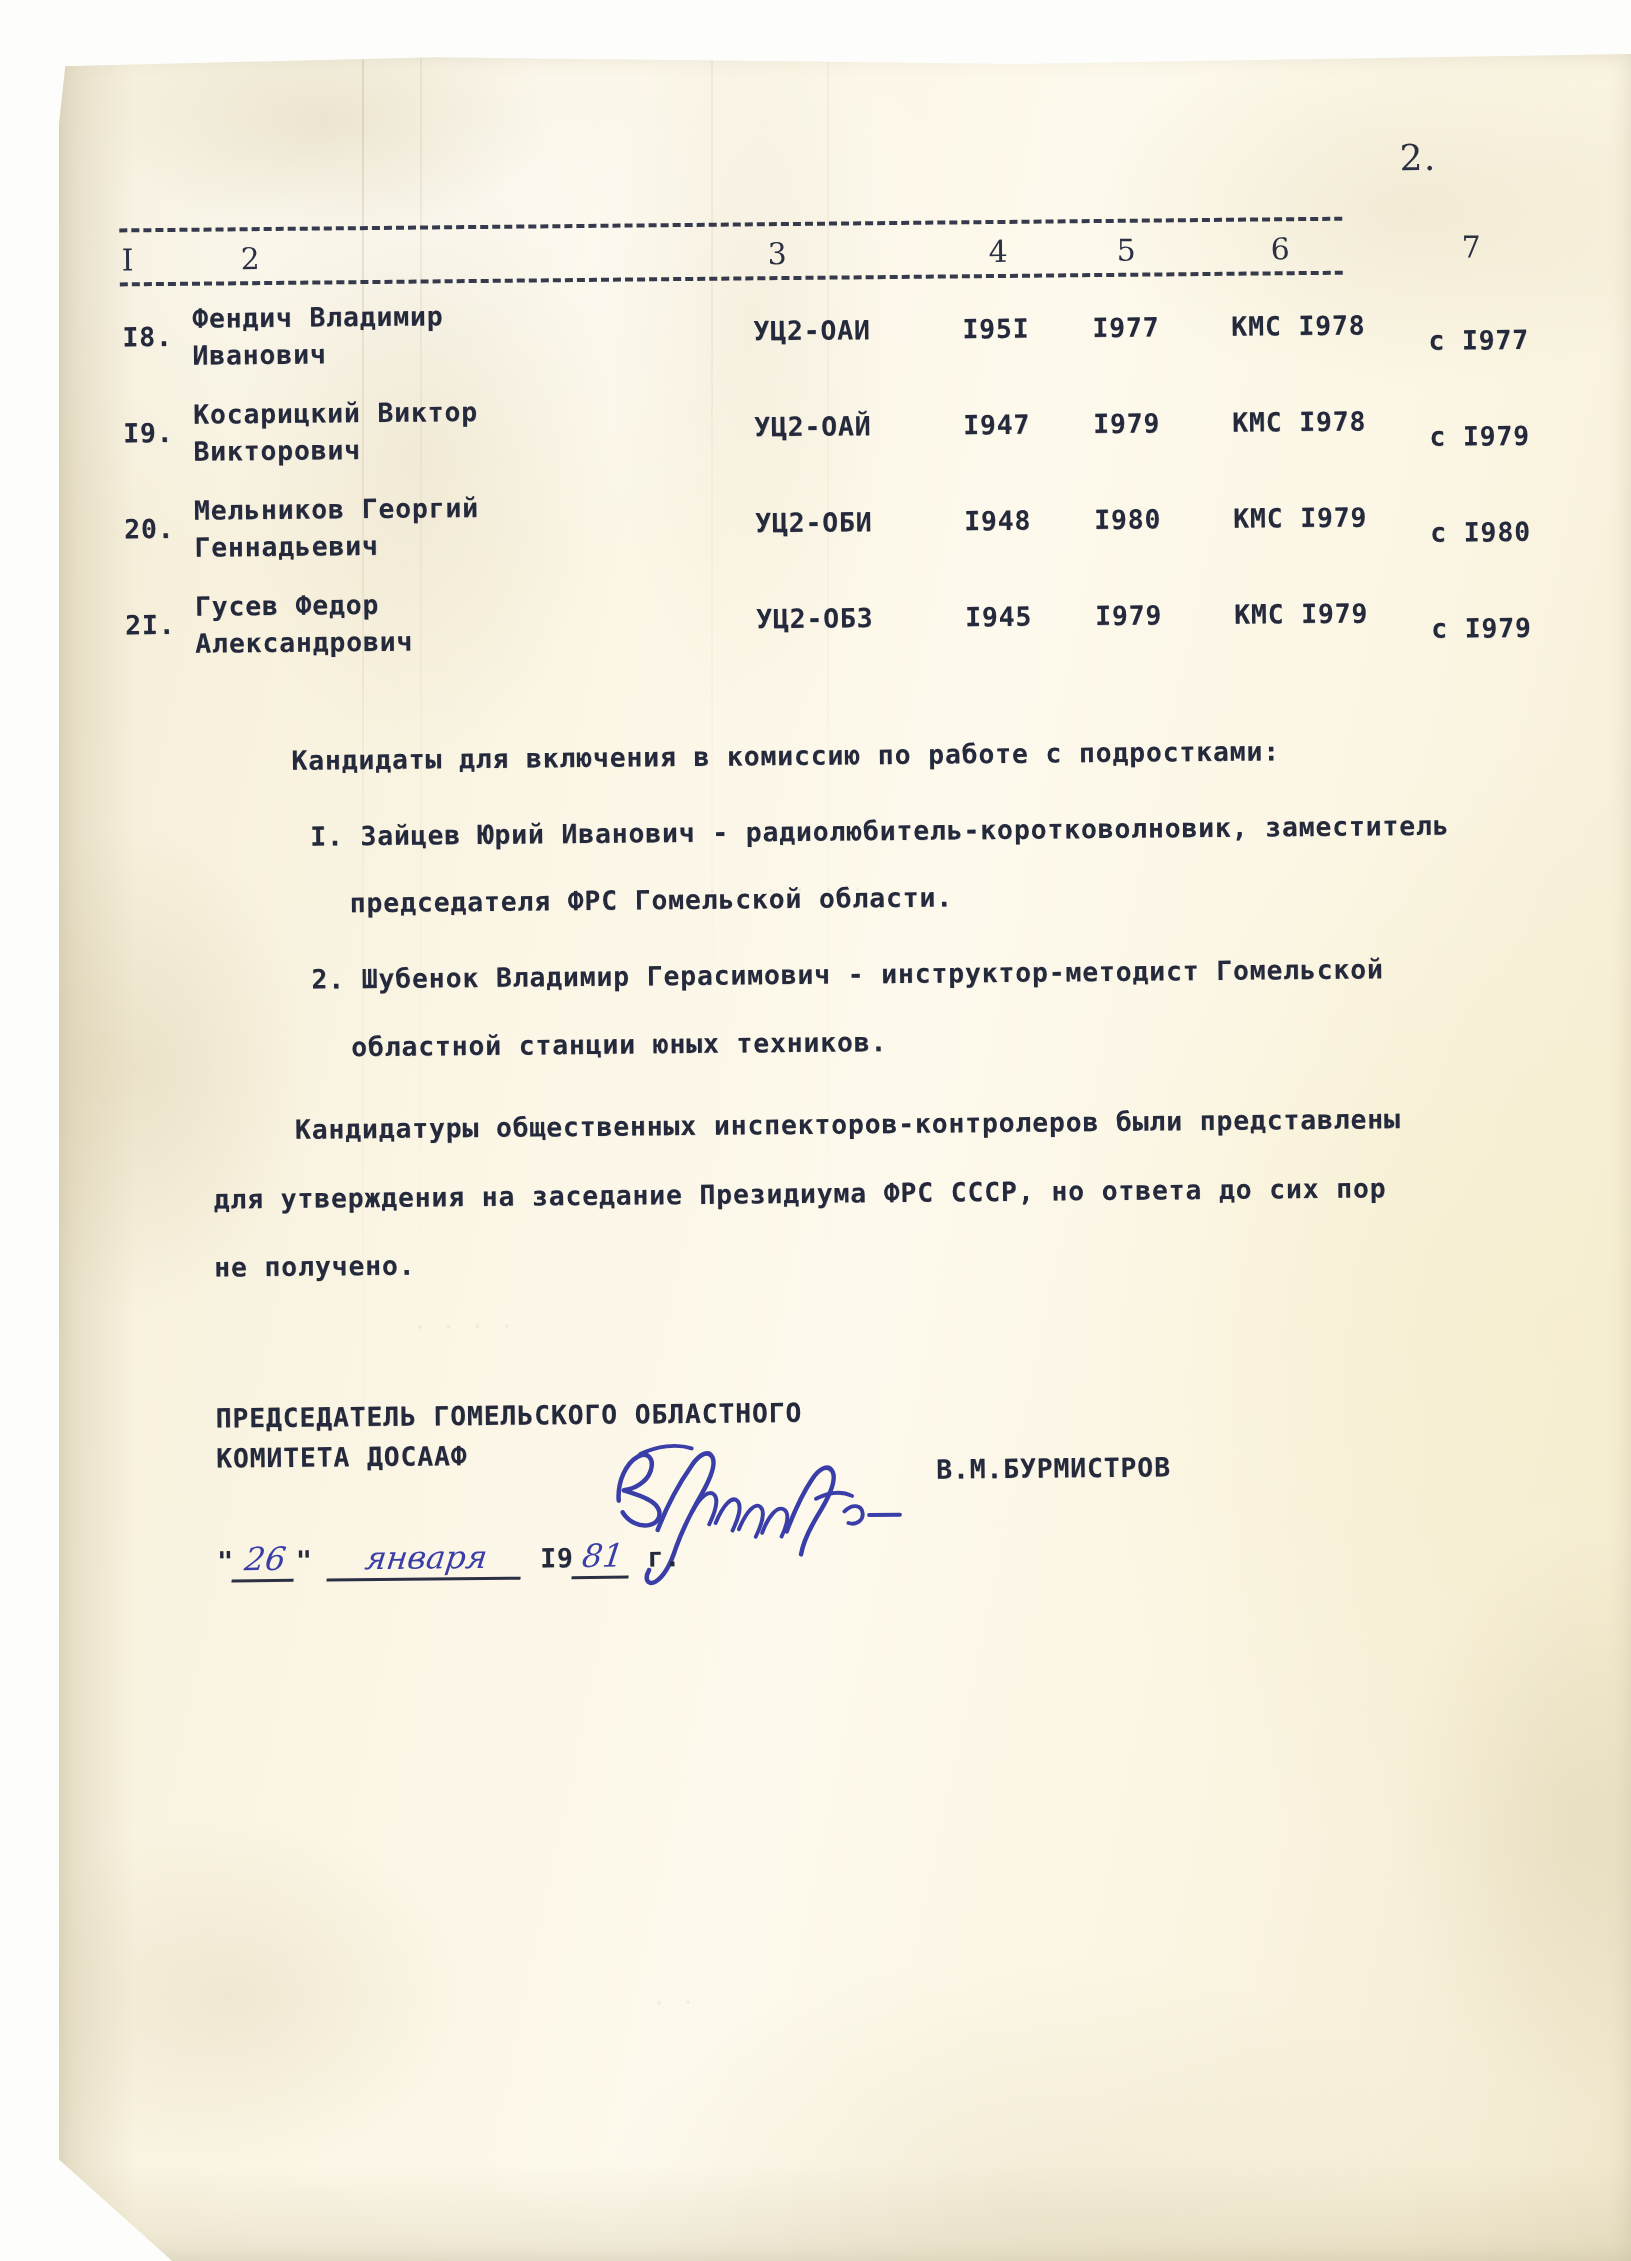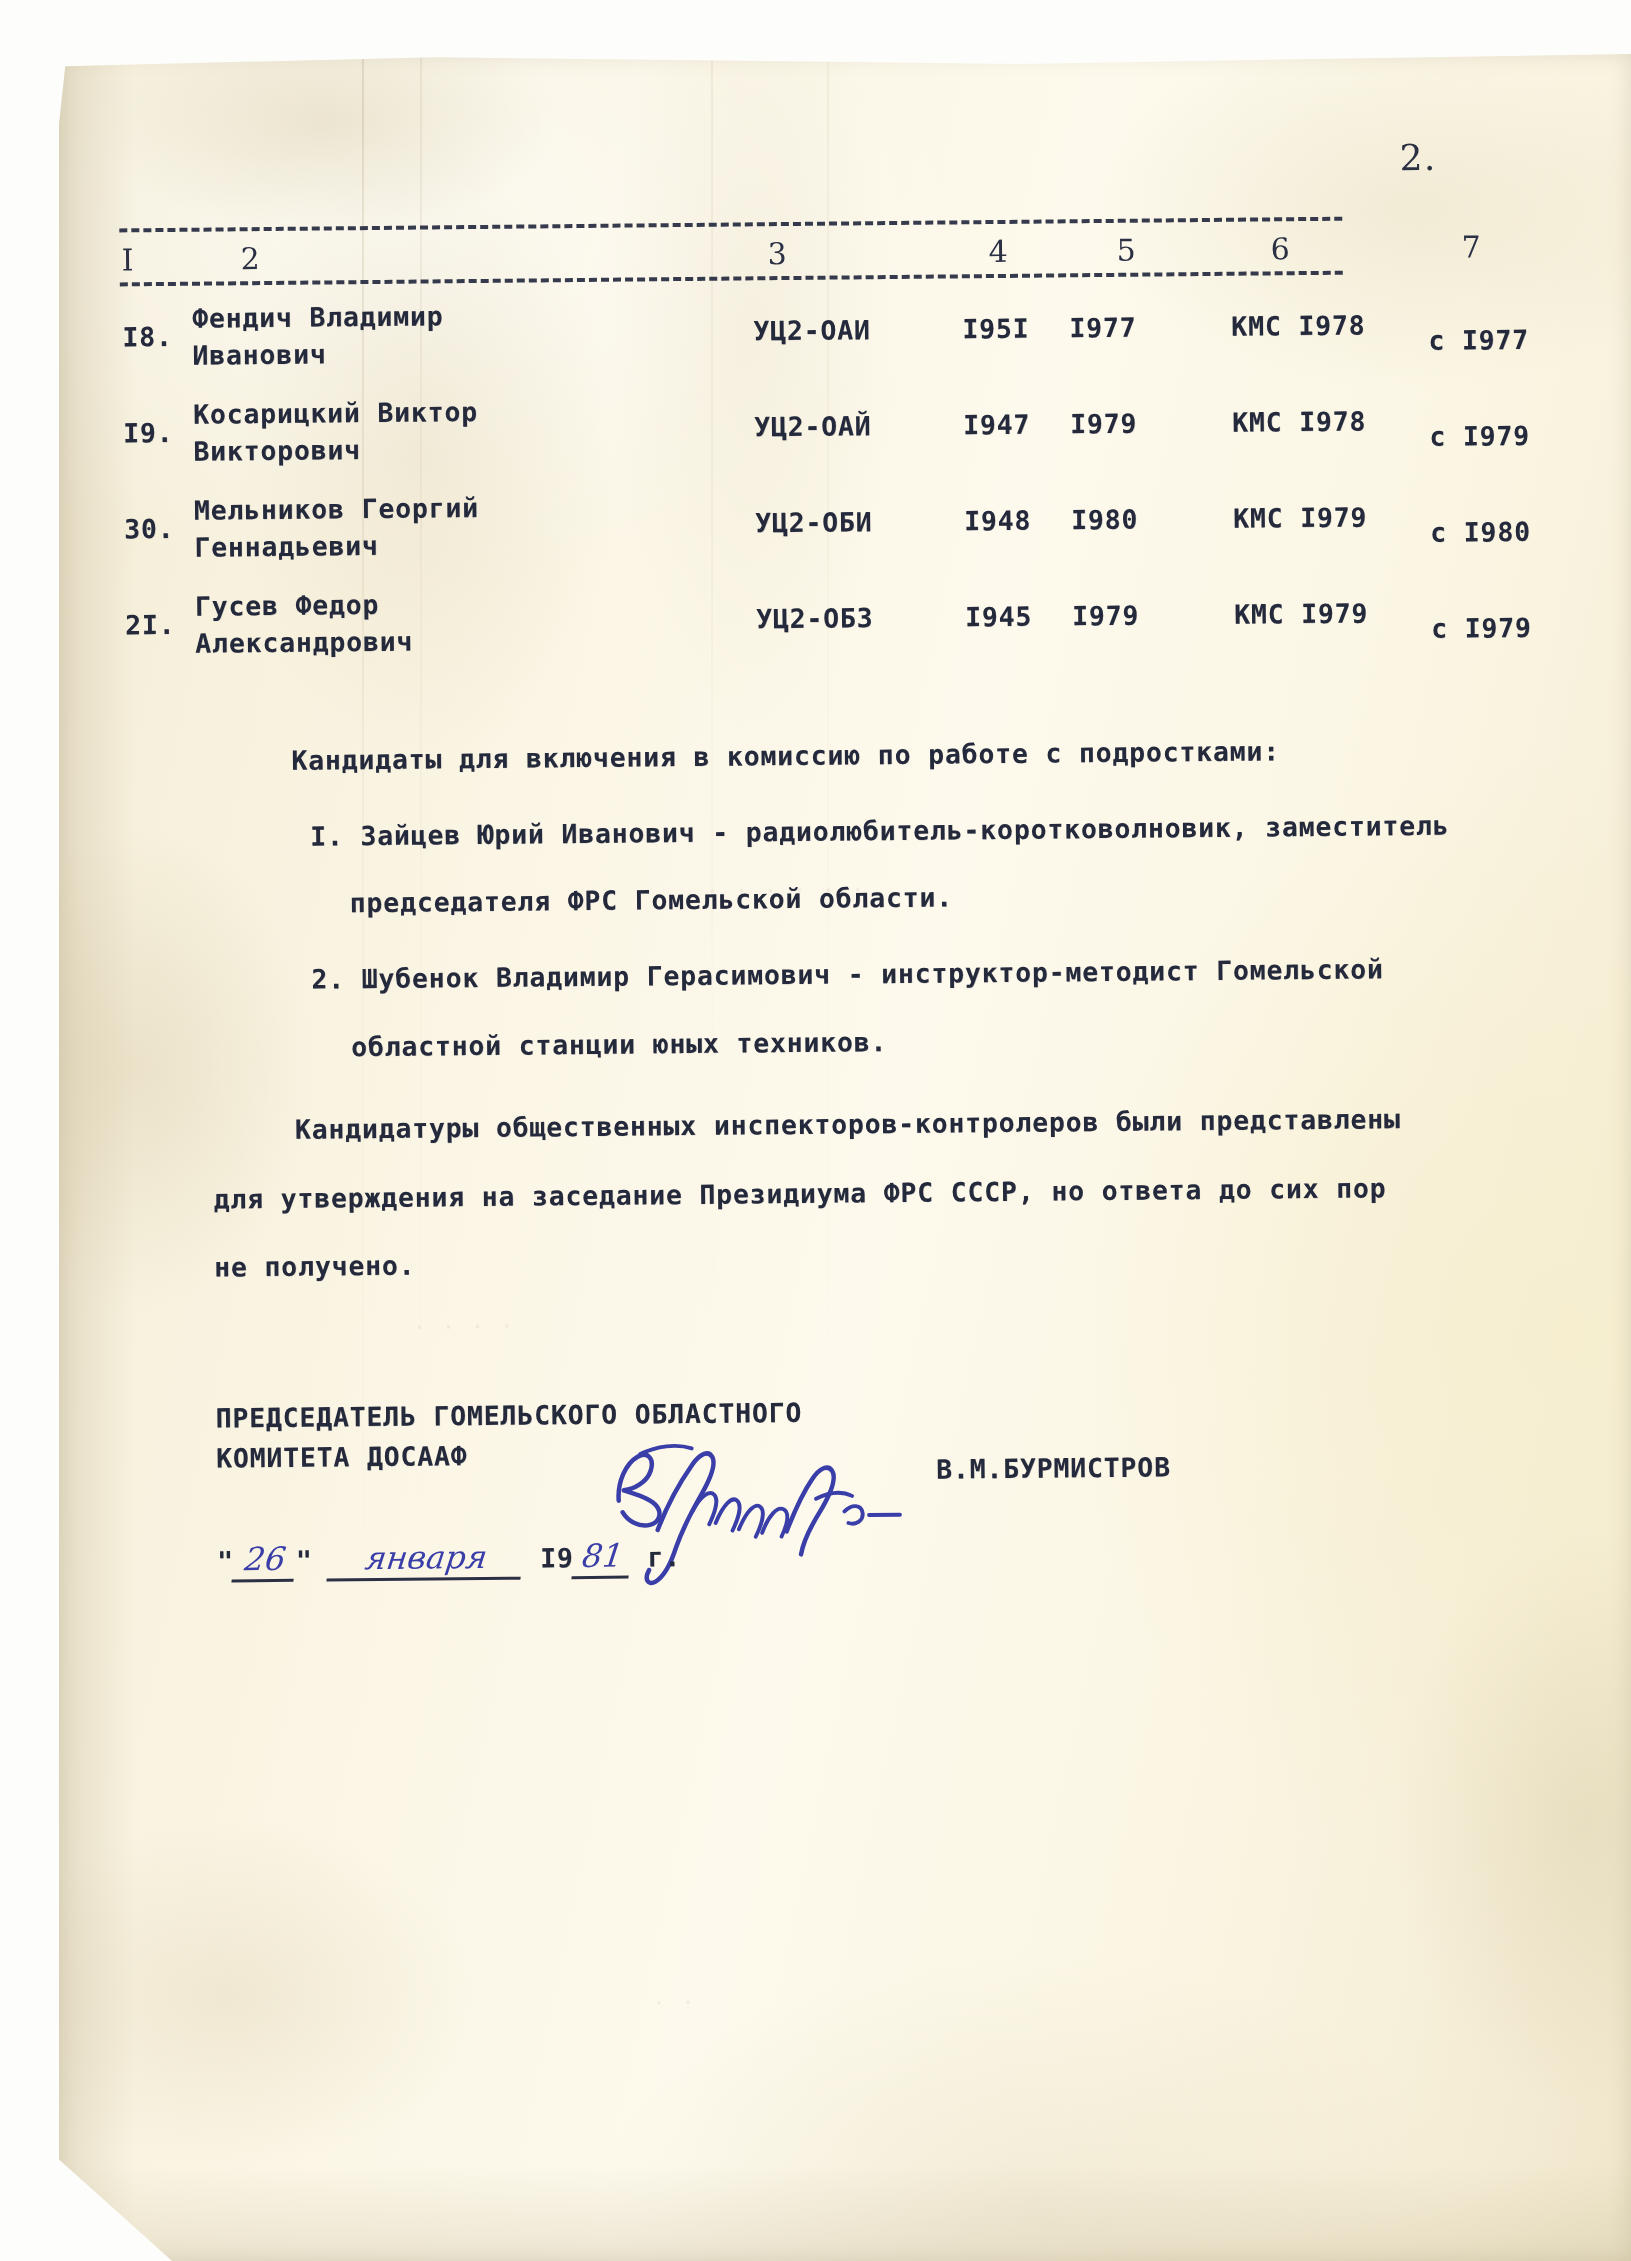--- a/index.html
+++ b/index.html
@@ -160,21 +160,21 @@
   .cell {
     position: absolute;
     font-size: 26.5px;
     line-height: 37px;
     white-space: pre;
   }
   .c-num  { left: 67px;  width: 71px; text-align: left; }
   .c-name { left: 137px;  width: 387px; }
   .c-call { left: 698px; }
   .c-born { left: 907px; text-align: center; }
-  .c-since{ left: 1014px; }
+  .c-since{ left: 1037px; }
   .c-rank { left: 1176px; }
   .c-from { left: 1373px; margin-top: 16px; }
 
   .vcenter { top: 18px; }
 
   
   .para {
     position: absolute;
     font-size: 26.5px;
     line-height: 37px;
@@ -296,21 +296,21 @@
           <div class="cell ink c-num vcenter">I9.</div>
           <div class="cell ink c-name"><span>Косарицкий Виктор</span><br><span>Викторович</span></div>
           <div class="cell ink c-call vcenter">УЦ2-ОАЙ</div>
           <div class="cell ink c-born vcenter">I947</div>
           <div class="cell ink c-since vcenter">I979</div>
           <div class="cell ink c-rank vcenter">КМС I978</div>
           <div class="cell ink c-from vcenter">с I979</div>
         </div>
 
         <div class="trow">
-          <div class="cell ink c-num vcenter">30.</div>
+          <div class="cell ink c-num vcenter">20.</div>
           <div class="cell ink c-name"><span>Мельников Георгий</span><br><span>Геннадьевич</span></div>
           <div class="cell ink c-call vcenter">УЦ2-ОБИ</div>
           <div class="cell ink c-born vcenter">I948</div>
           <div class="cell ink c-since vcenter">I980</div>
           <div class="cell ink c-rank vcenter">КМС I979</div>
           <div class="cell ink c-from vcenter">с I980</div>
         </div>
 
         <div class="trow">
           <div class="cell ink c-num vcenter">2I.</div>

